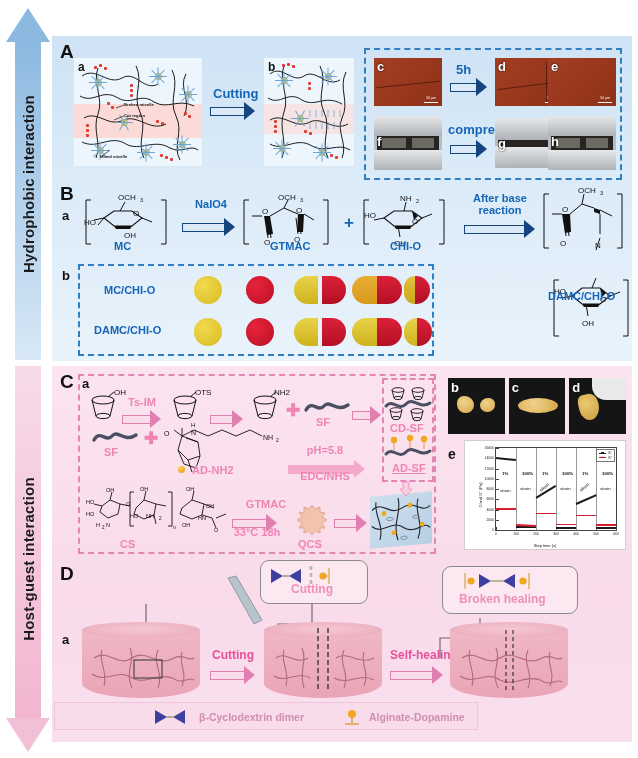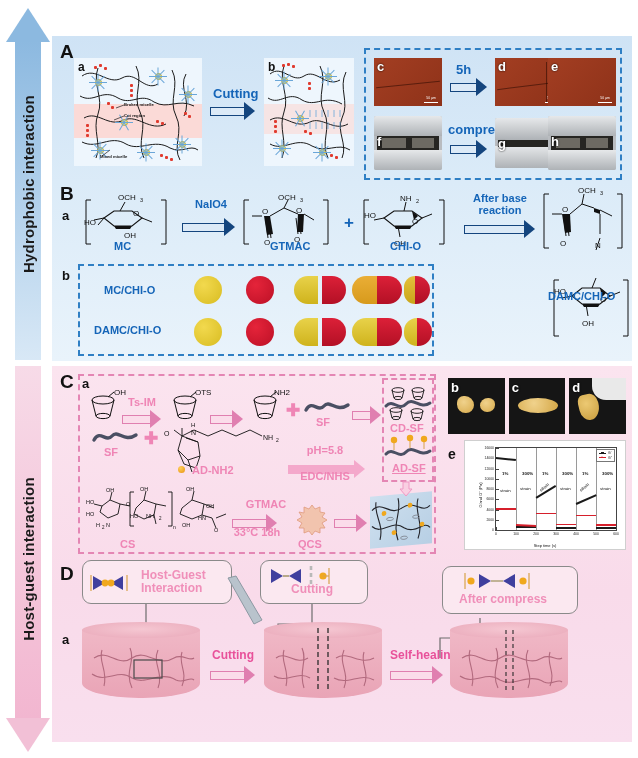--- a/index.html
+++ b/index.html
@@ -1046,33 +1046,20 @@
             <span class="legend-mark" style="background: rgb(214, 31, 43);">
               <i style="width: 0px; height: 0px; border-left: 1.4px solid transparent; border-right: 1.4px solid transparent; border-bottom: 2.6px solid rgb(214, 31, 43);"></i>
             </span>
             <span>G''</span>
           </div>
         </div>
     </div>
 
     <div class="plabel" style="left:8px; top:198px;">D</div>
 
-    <div class="callout" style="left:30px; top:194px; width:150px; height:44px;">
-      <svg width="60" height="22" style="position:absolute;left:6px;top:11px">
-        <path d="M4,4 L4,18 L16,11 Z" fill="#3f3f9e"></path>
-        <path d="M34,4 L34,18 L22,11 Z" fill="#3f3f9e"></path>
-        <path d="M16,11 L22,11" stroke="#9b8f5a" stroke-width="1.4"></path>
-        <circle cx="16" cy="11" r="3.4" fill="#f0a81e"></circle>
-        <circle cx="22" cy="11" r="3.4" fill="#f0a81e"></circle>
-        <path d="M2,3 L2,19" stroke="#d8a24a" stroke-width="1.2"></path>
-        <path d="M38,3 L38,19" stroke="#d8a24a" stroke-width="1.2"></path>
-      </svg>
-      <div class="callout-text" style="left:58px; top:8px;">Host-Guest
-Interaction</div>
-    </div>
     <div class="callout" style="left:208px; top:194px; width:108px; height:44px;">
       <svg width="98" height="22" style="position:absolute;left:6px;top:4px">
         <path d="M4,4 L4,18 L16,11 Z" fill="#3f3f9e"></path>
         <path d="M34,4 L34,18 L22,11 Z" fill="#3f3f9e"></path>
         <path d="M16,11 L22,11" stroke="#9b8f5a" stroke-width="1.4"></path>
         <path d="M44,1 L44,21" stroke="#b9b9b9" stroke-width="2.6" stroke-dasharray="4 3"></path>
         <circle cx="56" cy="11" r="3.6" fill="#f0a81e"></circle>
         <path d="M62,3 L62,19" stroke="#d8a24a" stroke-width="1.2"></path>
         <path d="M56,11 L62,11" stroke="#d8a24a" stroke-width="1.2"></path>
       </svg>
@@ -1081,21 +1068,21 @@
     <div class="callout" style="left:390px; top:200px; width:136px; height:48px;">
       <svg width="86" height="22" style="position:absolute;left:20px;top:3px">
         <circle cx="8" cy="11" r="3.6" fill="#f0a81e"></circle>
         <path d="M2,3 L2,19" stroke="#d8a24a" stroke-width="1.2"></path>
         <path d="M16,4 L16,18 L28,11 Z" fill="#3f3f9e"></path>
         <path d="M52,4 L52,18 L40,11 Z" fill="#3f3f9e"></path>
         <path d="M28,11 L40,11" stroke="#9b8f5a" stroke-width="1.2"></path>
         <circle cx="60" cy="11" r="3.6" fill="#f0a81e"></circle>
         <path d="M66,3 L66,19" stroke="#d8a24a" stroke-width="1.2"></path>
       </svg>
-      <div class="callout-text" style="left:16px; top:26px;">After compress</div>
+      <div class="callout-text" style="left:16px; top:26px;">Broken healing</div>
     </div>
 
     <svg width="470" height="90" style="position:absolute;left:28px;top:236px">
       <g stroke="#6d6d6d" stroke-width="1.2" fill="none">
         <path d="M66,2 L66,38 L102,38 L102,58"></path>
         <path d="M232,2 L232,22 L198,22 L198,48"></path>
         <path d="M400,16 L400,36 L360,36 L360,56"></path>
       </g>
     </svg>
 
@@ -1163,20 +1150,34 @@
           <path d="M78,28 C72,42 84,50 78,66"></path>
           <path d="M100,30 C96,42 106,50 100,64"></path>
         </g>
         <g stroke="#2b2b2b" stroke-width="1.1" stroke-dasharray="4 3" fill="none">
           <path d="M56,8 L56,68"></path>
             <path d="M63,8 L63,68"></path>
         </g>
       </svg>
     </div>
 
+    <div class="legend-bar" style="left:2px; top:336px; width:424px; height:28px;">
+      <svg width="46" height="20" style="position:absolute;left:96px;top:4px">
+        <path d="M4,3 L4,17 L16,10 Z" fill="#3f3f9e"></path>
+        <path d="M34,3 L34,17 L22,10 Z" fill="#3f3f9e"></path>
+        <path d="M16,10 L22,10" stroke="#9b8f5a" stroke-width="1.4"></path>
+      </svg>
+      <div class="legend-bar-text" style="left:144px; top:8px;">β-Cyclodextrin dimer</div>
+      <svg width="22" height="20" style="position:absolute;left:286px;top:4px">
+        <circle cx="11" cy="7" r="4" fill="#f0a81e"></circle>
+        <path d="M11,11 L11,17" stroke="#d8a24a" stroke-width="1.4"></path>
+        <path d="M4,17 L18,17" stroke="#d8a24a" stroke-width="1.4"></path>
+      </svg>
+      <div class="legend-bar-text" style="left:314px; top:8px;">Alginate-Dopamine</div>
+    </div>
 
     <div style="position:absolute; left:424px; top:206px; width:152px; height:152px; display:grid; grid-template-columns:1fr 1fr; grid-template-rows:1fr 1fr; gap:3px;">
       <div class="heartphoto">
         
         
         
         
       </div>
       <div class="heartphoto">
         

